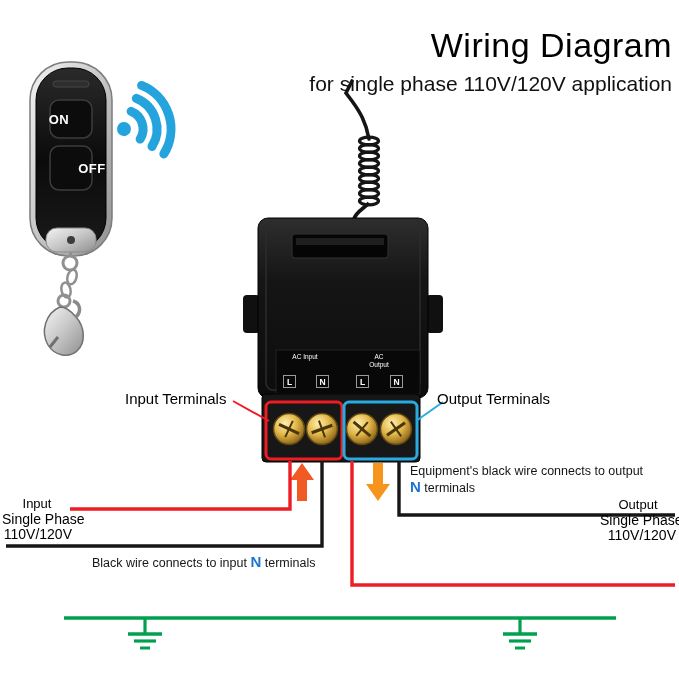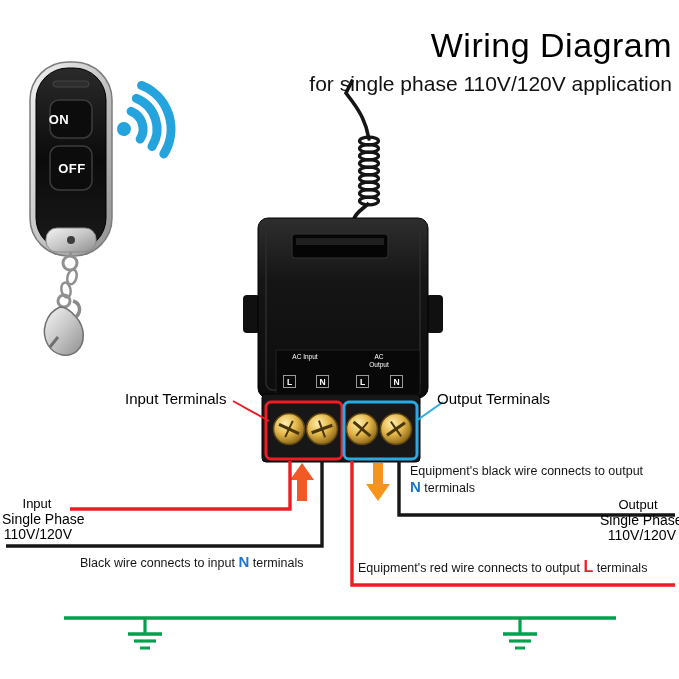--- a/index.html
+++ b/index.html
@@ -156,41 +156,40 @@
       <line x1="503" y1="634" x2="537" y2="634" stroke-width="3.6"></line>
       <line x1="509" y1="641" x2="531" y2="641" stroke-width="3.2"></line>
       <line x1="515" y1="648" x2="525" y2="648" stroke-width="3"></line>
     </g>
   </svg>
 
   <div class="abs title" style="right:7px; top:26px;">Wiring Diagram</div>
   <div class="abs subtitle" style="right:7px; top:72px;">for single phase 110V/120V application</div>
 
   <div class="abs btn-label" style="left:50px; top:100px; width:18px; height:38px;">ON</div>
-  <div class="abs btn-label" style="left:39px; top:146px; width:42px; height:44px;padding-left:24px;">OFF</div>
+  <div class="abs btn-label" style="left:50px; top:146px; width:60px; height:44px;padding-left:24px;">OFF</div>
 
   <div class="abs strip-group" style="left:290px; top:353px;">AC Input</div>
   <div class="abs strip-group" style="left:364px; top:353px;">AC Output</div>
   <div class="abs strip-letter" style="left:283px; top:375px;">L</div>
   <div class="abs strip-letter" style="left:316px; top:375px;">N</div>
   <div class="abs strip-letter" style="left:356px; top:375px;">L</div>
   <div class="abs strip-letter" style="left:390px; top:375px;">N</div>
 
   <div class="abs term-label" style="left:125px; top:390px;">Input Terminals</div>
   <div class="abs term-label" style="left:437px; top:390px;">Output Terminals</div>
 
 
-  <div class="abs note" style="left:80px; top:553px;text-align:right;"><span>Black wire connects to input </span><span class="N">N</span><span> terminals</span></div>
+  <div class="abs note" style="left:92px; top:553px;text-align:right;"><span>Black wire connects to input </span><span class="N">N</span><span> terminals</span></div>
 
   <div class="abs note" style="left:410px; top:464px;">
     <div>Equipment's black wire connects to output</div>
     <div><span class="N">N</span><span> terminals</span></div>
   </div>
 
-  <div class="abs note" style="left:358px; top:558px;"><span>Equipment's red wire connects to output </span><span class="L">L</span><span> terminals</span></div>
 
   <div class="abs src" style="left:2px; top:495px; width:70px;">
     <div class="l1">Input</div>
     <div class="l2">Single Phase</div>
     <div class="l3">110V/120V</div>
   </div>
 
   <div class="abs src" style="left:600px; top:496px; width:76px;">
     <div class="l1">Output</div>
     <div class="l2">Single Phase</div>

